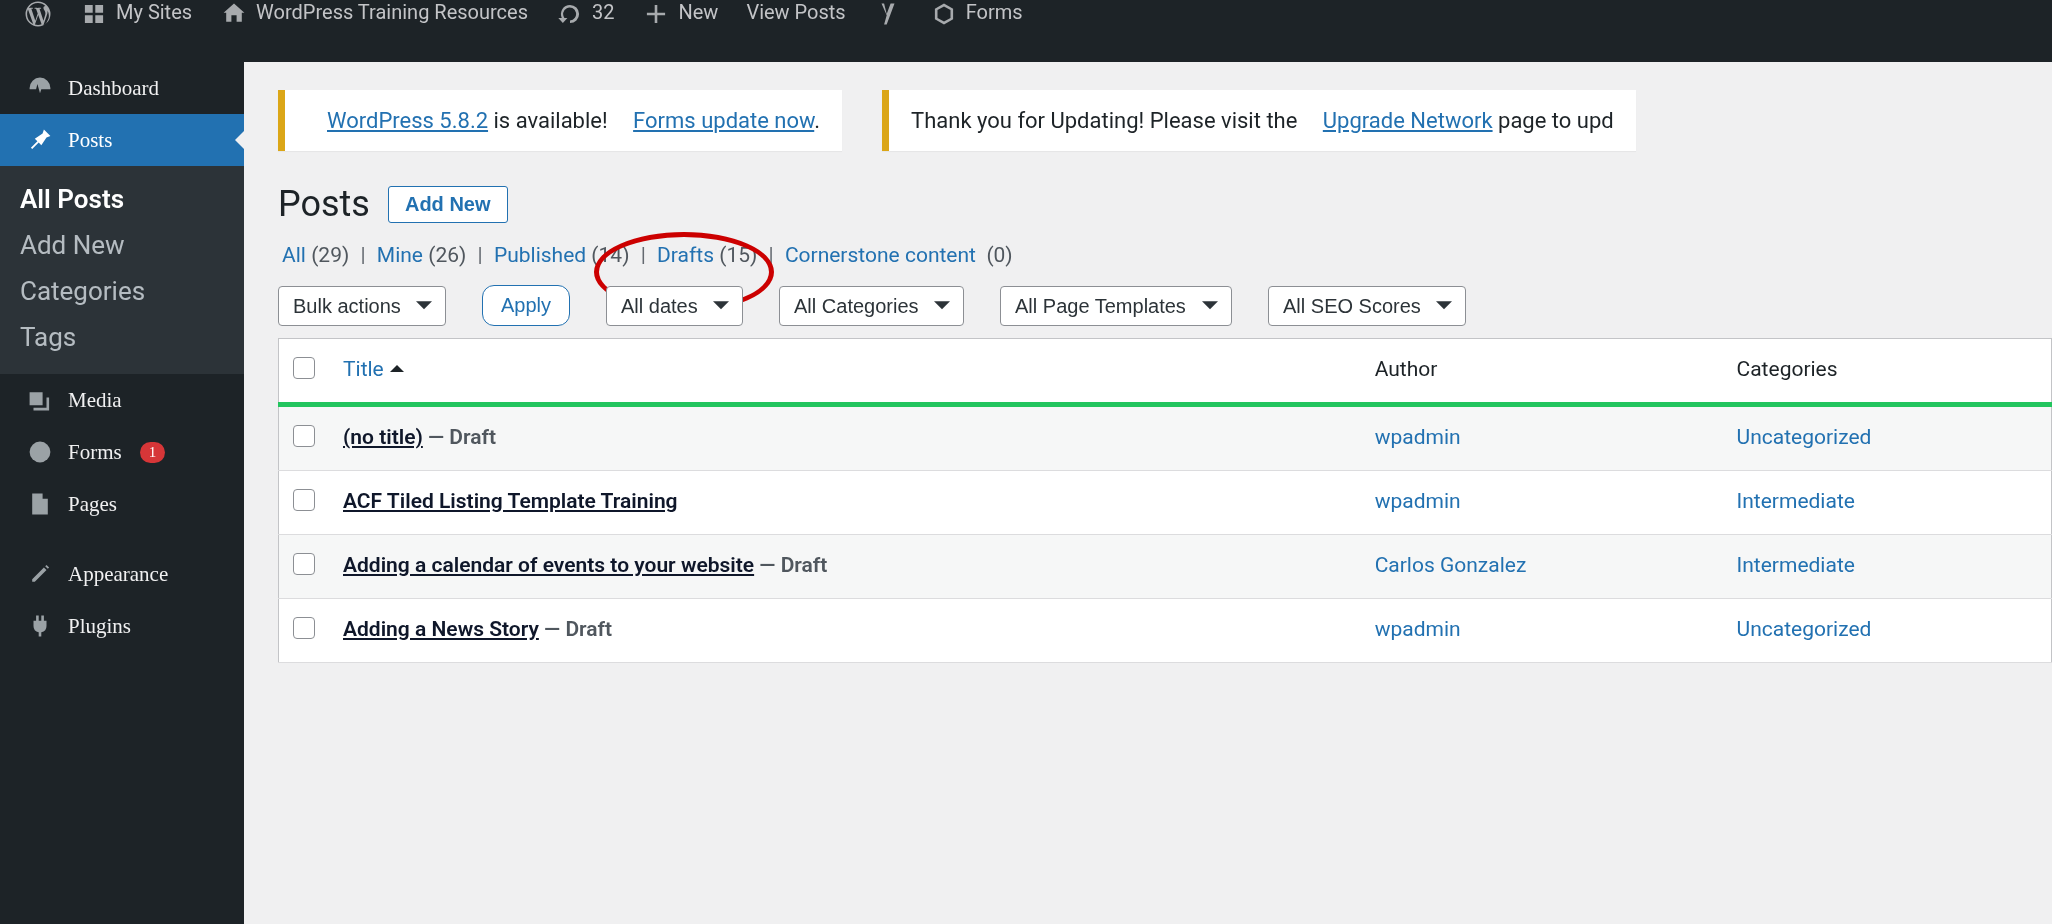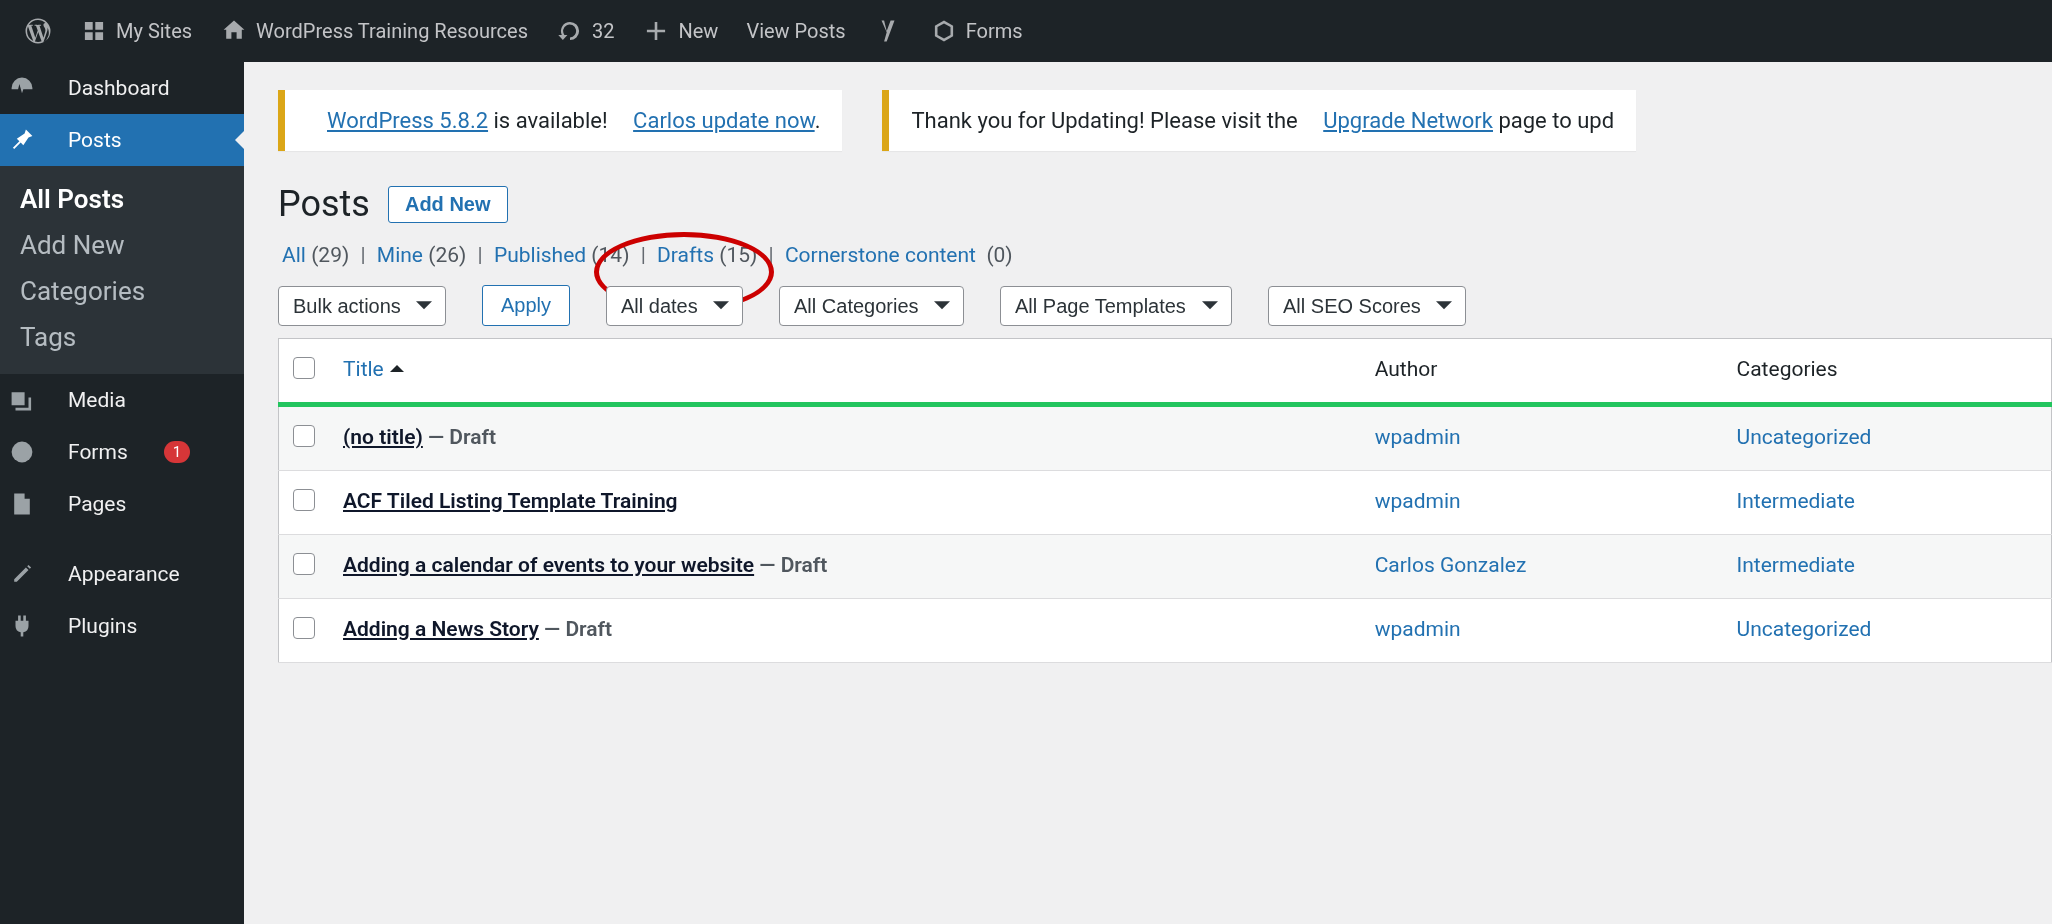--- a/index.html
+++ b/index.html
@@ -1,27 +1,27 @@
 <!DOCTYPE html>
 <html><head>
 <meta charset="utf-8">
 <style>
 * { box-sizing: border-box; margin: 0; padding: 0; }
 body { font-family: -apple-system, BlinkMacSystemFont, "Segoe UI", Roboto, sans-serif; background: #f0f0f1; color: #1d2327; overflow: hidden; }
 a { text-decoration: none; }
 
 
 .adminbar { height: 62px; background: #1d2327; color: #c3c4c7; display: flex; align-items: center; padding: 0 10px; font-size: 20px; }
-.adminbar .ab-item { display: flex; align-items: center; padding: 0 14px; height: 100%; cursor: pointer; color: #c3c4c7; gap: 8px; }
+.adminbar .ab-item { display: flex; align-items: flex-start; padding: 0 14px; height: 100%; cursor: pointer; color: #c3c4c7; gap: 8px; }
 .ab-icon { display: inline-flex; align-items: center; justify-content: center; width: 28px; height: 28px; }
 .ab-icon svg { width: 26px; height: 26px; fill: #a7aaad; }
 
 
 .sidebar { position: absolute; top: 62px; left: 0; bottom: 0; width: 244px; background: #1d2327; color: #f0f0f1; }
-.menu-item { display: flex; align-items: center; padding: 12px 8px; color: #f0f0f1; font-size: 21px; cursor: pointer; gap: 32px; }
+.menu-item { display: flex; align-items: center; padding: 12px 26px; color: #f0f0f1; font-size: 21px; cursor: pointer; gap: 14px; font-family: Liberation Serif, serif; }
 .menu-item .micon { width: 28px; height: 28px; display: inline-flex; align-items: center; justify-content: center; }
 .menu-item .micon svg { width: 26px; height: 26px; fill: rgba(240,246,252,0.6); }
 .menu-item.current { background: #2271b1; color: #fff; position: relative; }
 .menu-item.current::after { content: ""; position: absolute; right: -1px; top: 50%; transform: translateY(-50%); border: 10px solid transparent; border-right-color: #f0f0f1; }
 .menu-item.current .micon svg { fill: #fff; }
 .submenu { background: #2c3338; padding: 10px 0 14px 0; }
 .submenu .sm-item { display: block; padding: 8px 16px 8px 20px; color: rgba(240,246,252,0.7); font-size: 26px; cursor: pointer; }
 .submenu .sm-item.current { color: #fff; font-weight: 600; }
 .menu-badge { background: #d63638; color: #fff; border-radius: 12px; font-size: 15px; padding: 2px 9px; margin-left: 4px; }
 
@@ -38,21 +38,21 @@
 
 .subsubsub { padding: 10px 12px 10px 38px; font-size: 21px; color: #646970; }
 .subsubsub a { color: #2271b1; }
 .subsubsub .count { color: #50575e; }
 .subsubsub .sep { padding: 0 6px; color: #646970; }
 
 .tablenav { display: flex; gap: 36px; padding: 8px 0 12px 34px; align-items: center; }
 .sel { appearance: none; background: #fff; border: 1px solid #8c8f94; color: #2c3338; font-size: 20px; padding: 8px 44px 8px 14px; border-radius: 4px; position: relative; }
 .sel-wrap { position: relative; display: inline-block; }
 .sel-wrap::after { content: ""; position: absolute; right: 14px; top: 50%; transform: translateY(-30%); border: 8px solid transparent; border-top-color: #2c3338; pointer-events: none; }
-.btn { border: 1px solid #2271b1; color: #2271b1; background: #fff; padding: 8px 18px; font-size: 20px; border-radius: 3px; cursor: pointer; }
+.btn { border: 1px solid #2271b1; color: #2271b1; background: #fff; padding: 8px 18px; font-size: 20px; border-radius: 12px; cursor: pointer; }
 
 .wp-table { width: calc(100% - 34px); margin-left: 34px; border: 1px solid #c3c4c7; background: #fff; border-collapse: collapse; }
 .wp-table th, .wp-table td { text-align: left; padding: 18px 14px; font-size: 21px; vertical-align: top; }
 .wp-table thead th { font-weight: 400; color: #2271b1; border-bottom: 5px solid #22c55e; background: #fff; }
 .wp-table thead th.sortable { color: #2271b1; }
 .wp-table thead th.checkcol, .wp-table td.checkcol { width: 40px; }
 .wp-table thead th.authorcol { color: #1d2327; }
 .wp-table tbody tr { border-bottom: 1px solid #dcdcde; }
 .wp-table tbody tr:nth-child(odd) { background: #f6f7f7; }
 .wp-table .row-title { color: #0f172a; font-weight: 600; text-decoration: underline; }
@@ -190,21 +190,21 @@
         </svg>
       </span>
     <span>Plugins</span>
   </div>
 </div>
 
 <div class="content">
 
   <div class="notices">
     <div class="notice">
-      <a>WordPress 5.8.2</a><span> is available! </span><a>Carlos update now</a><span>.</span>
+      <a>WordPress 5.8.2</a><span> is available! </span><a>Forms update now</a><span>.</span>
     </div>
     <div class="notice">
       <span>Thank you for Updating! Please visit the </span><a>Upgrade Network</a><span> page to upd</span>
     </div>
   </div>
 
   <div class="heading-row">
     <h1>Posts</h1>
     <button class="page-title-action">Add New</button>
   </div>

